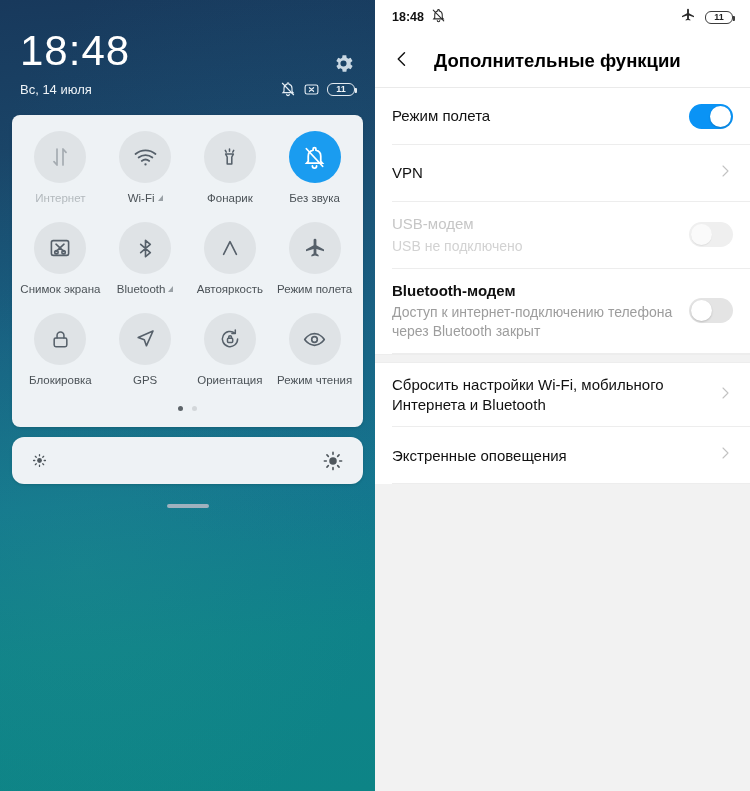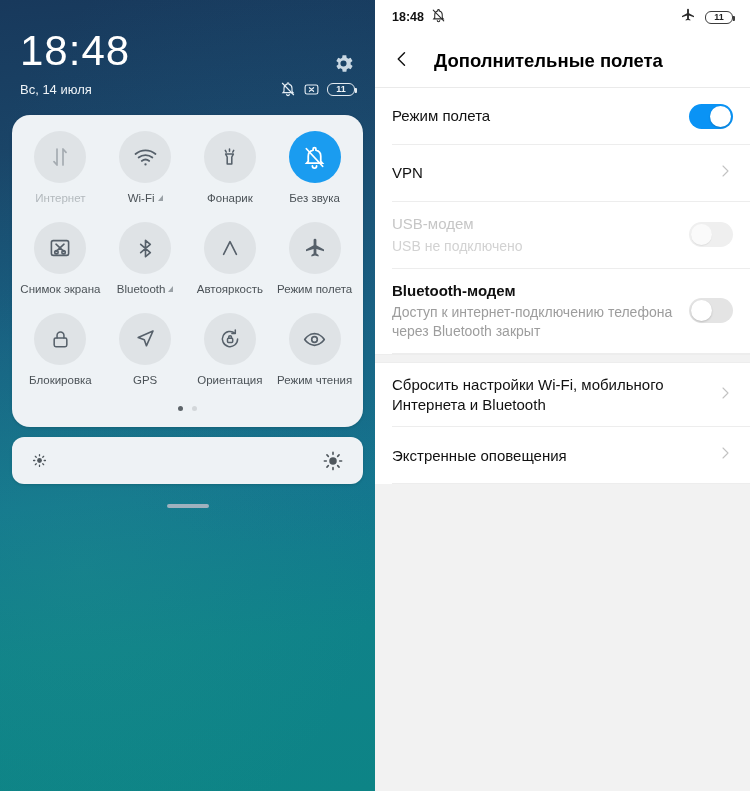--- a/index.html
+++ b/index.html
@@ -45,21 +45,21 @@
   .batt::after{
     content:""; position:absolute; right:-3px; top:4px;
     width:2px; height:5px; background:#e3eaf0; border-radius:0 1px 1px 0;
   }
 
   
   .toggle-card {
     position:relative; z-index:2;
     margin:18px 12px 0 12px;
     background:#eef2f5;
-    border-radius:18px;
+    border-radius:8px;
     padding:16px 6px 6px 6px;
     box-shadow:0 1px 3px rgba(0,0,0,.14);
   }
   .tg-row { display:flex; }
   .tg {
     flex:1 1 25%;
     display:flex; flex-direction:column; align-items:center;
     padding-bottom:18px;
   }
   .tg-circle {
@@ -374,21 +374,21 @@
       <span class="batt-d">11</span>
     </div>
   </div>
 
   <div class="appbar">
     <span>
       <svg width="20" height="20" viewBox="0 0 24 24" fill="none" stroke="#111" stroke-width="1.7" stroke-linecap="round" stroke-linejoin="round">
         <path d="M15 4.5 7.5 12 15 19.5"></path>
       </svg>
     </span>
-    <span class="title">Дополнительные полета</span>
+    <span class="title">Дополнительные функции</span>
   </div>
 
   <div class="slist rp-white">
 
     <div class="srow">
       <div class="txt">
         <div class="lbl">Режим полета</div>
       </div>
       <div class="sw on">
           <span class="knob"></span>

